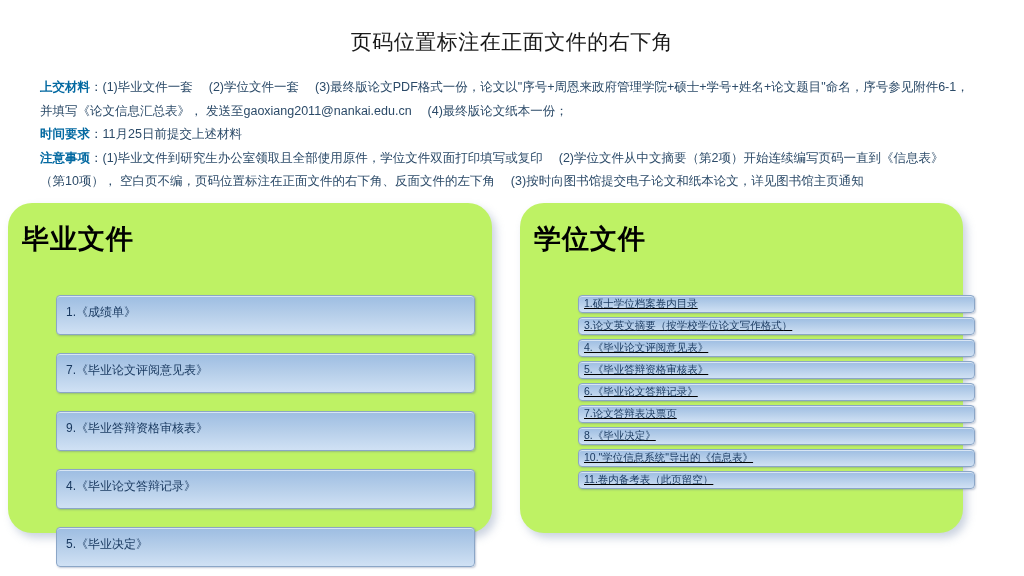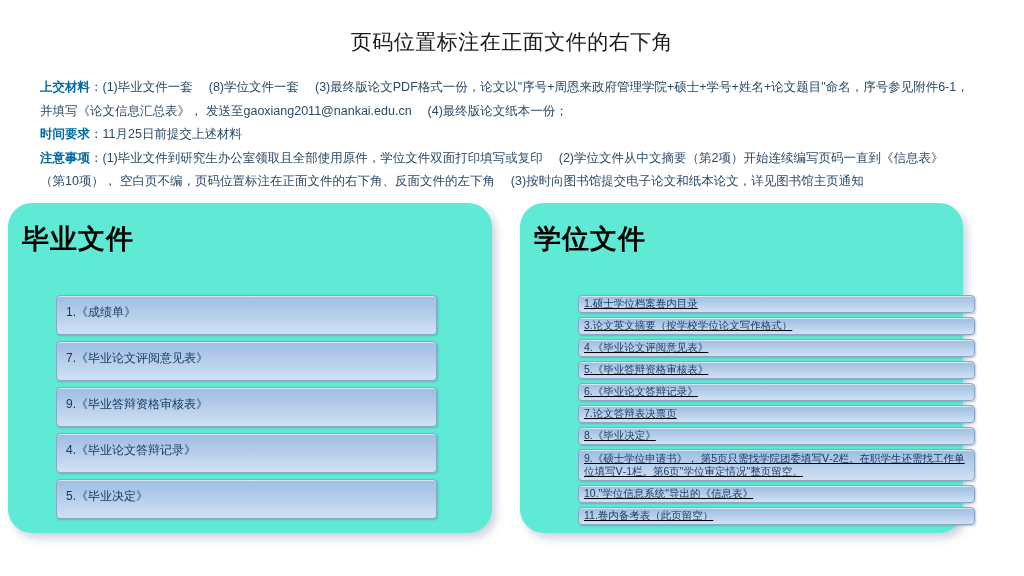--- a/index.html
+++ b/index.html
@@ -22,21 +22,21 @@
   .notes {
     position: absolute; top: 76px; left: 40px; width: 952px;
     color: #2b4a68;
     font-size: 12.5px; line-height: 23.5px;
   }
   .note-line { white-space: pre-wrap; }
   .note-label { font-weight: 700; color: #0369a1; }
 
   .panel {
     position: absolute; top: 203px; height: 330px;
-    background: #5eead4;
+    background: #bef264;
     border-radius: 24px;
     box-shadow: 4px 5px 8px rgba(140, 158, 186, 0.45);
     box-sizing: border-box;
   }
   .panel-left  { left: 8px;   width: 484px; }
   .panel-right { left: 520px; width: 443px; }
 
   .panel-title {
     position: absolute; top: 18px; left: 14px;
     font-size: 27px; font-weight: 700; color: #000000;
@@ -47,22 +47,22 @@
     background: linear-gradient(180deg, #9dbde2 0%, #b4cde9 45%, #d0e1f4 100%);
     border: 1px solid #8ba6c7;
     border-radius: 4px;
     box-shadow: inset 0 1px 0 rgba(255,255,255,0.6), 1px 1px 2px rgba(80,100,140,0.35);
     color: #17375e;
     box-sizing: border-box;
     display: flex; align-items: center;
   }
 
   .bars-left {
-    position: absolute; top: 92px; left: 48px; width: 381px;
-    display: flex; flex-direction: column; gap: 6px;
+    position: absolute; top: 92px; left: 48px; width: 419px;
+    display: flex; flex-direction: column; gap: 18px;
   }
   .bars-left .bar {
     height: 40px;
     padding: 0 0 6px 9px;
     font-size: 12px;
   }
 
   .bars-right {
     position: absolute; top: 92px; left: 58px; width: 397px;
     display: flex; flex-direction: column; gap: 4px; text-decoration: underline;
@@ -75,21 +75,21 @@
   .bars-right .bar.tall { min-height: 32px; }
 </style>
 </head>
 <body>
 
 <div class="canvas">
 
   <div class="slide-title">页码位置标注在正面文件的右下角</div>
 
   <div class="notes">
-    <div class="note-line"><span class="note-label">上交材料</span><span class="note-text">：(1)毕业文件一套　 (8)学位文件一套　 (3)最终版论文PDF格式一份，论文以"序号+周恩来政府管理学院+硕士+学号+姓名+论文题目"命名，序号参见附件6-1，</span></div>
+    <div class="note-line"><span class="note-label">上交材料</span><span class="note-text">：(1)毕业文件一套　 (2)学位文件一套　 (3)最终版论文PDF格式一份，论文以"序号+周恩来政府管理学院+硕士+学号+姓名+论文题目"命名，序号参见附件6-1，</span></div>
     <div class="note-line"><span class="note-label"></span><span class="note-text">并填写《论文信息汇总表》， 发送至gaoxiang2011@nankai.edu.cn　 (4)最终版论文纸本一份；</span></div>
     <div class="note-line"><span class="note-label">时间要求</span><span class="note-text">：11月25日前提交上述材料</span></div>
     <div class="note-line"><span class="note-label">注意事项</span><span class="note-text">：(1)毕业文件到研究生办公室领取且全部使用原件，学位文件双面打印填写或复印　 (2)学位文件从中文摘要（第2项）开始连续编写页码一直到《信息表》</span></div>
     <div class="note-line"><span class="note-label"></span><span class="note-text">（第10项）， 空白页不编，页码位置标注在正面文件的右下角、反面文件的左下角　 (3)按时向图书馆提交电子论文和纸本论文，详见图书馆主页通知</span></div>
   </div>
 
   <div class="panel panel-left">
     <div class="panel-title">毕业文件</div>
     <div class="bars-left">
       <div class="bar">1.《成绩单》</div>
@@ -103,19 +103,18 @@
   <div class="panel panel-right">
     <div class="panel-title">学位文件</div>
     <div class="bars-right">
       <div class="bar">1.硕士学位档案卷内目录</div>
       <div class="bar">3.论文英文摘要（按学校学位论文写作格式）</div>
       <div class="bar">4.《毕业论文评阅意见表》</div>
       <div class="bar">5.《毕业答辩资格审核表》</div>
       <div class="bar">6.《毕业论文答辩记录》</div>
       <div class="bar">7.论文答辩表决票页</div>
       <div class="bar">8.《毕业决定》</div>
-      <div class="bar tall">9.《硕士学位申请书》， 第5页只需找学院团委填写Ⅴ-2栏。在职学生还需找工作单位填写Ⅴ-1栏。第6页"学位审定情况"整页留空。</div>
       <div class="bar">10."学位信息系统"导出的《信息表》</div>
       <div class="bar">11.卷内备考表（此页留空）</div>
     </div>
   </div>
 
 </div>
 
 </body></html>

